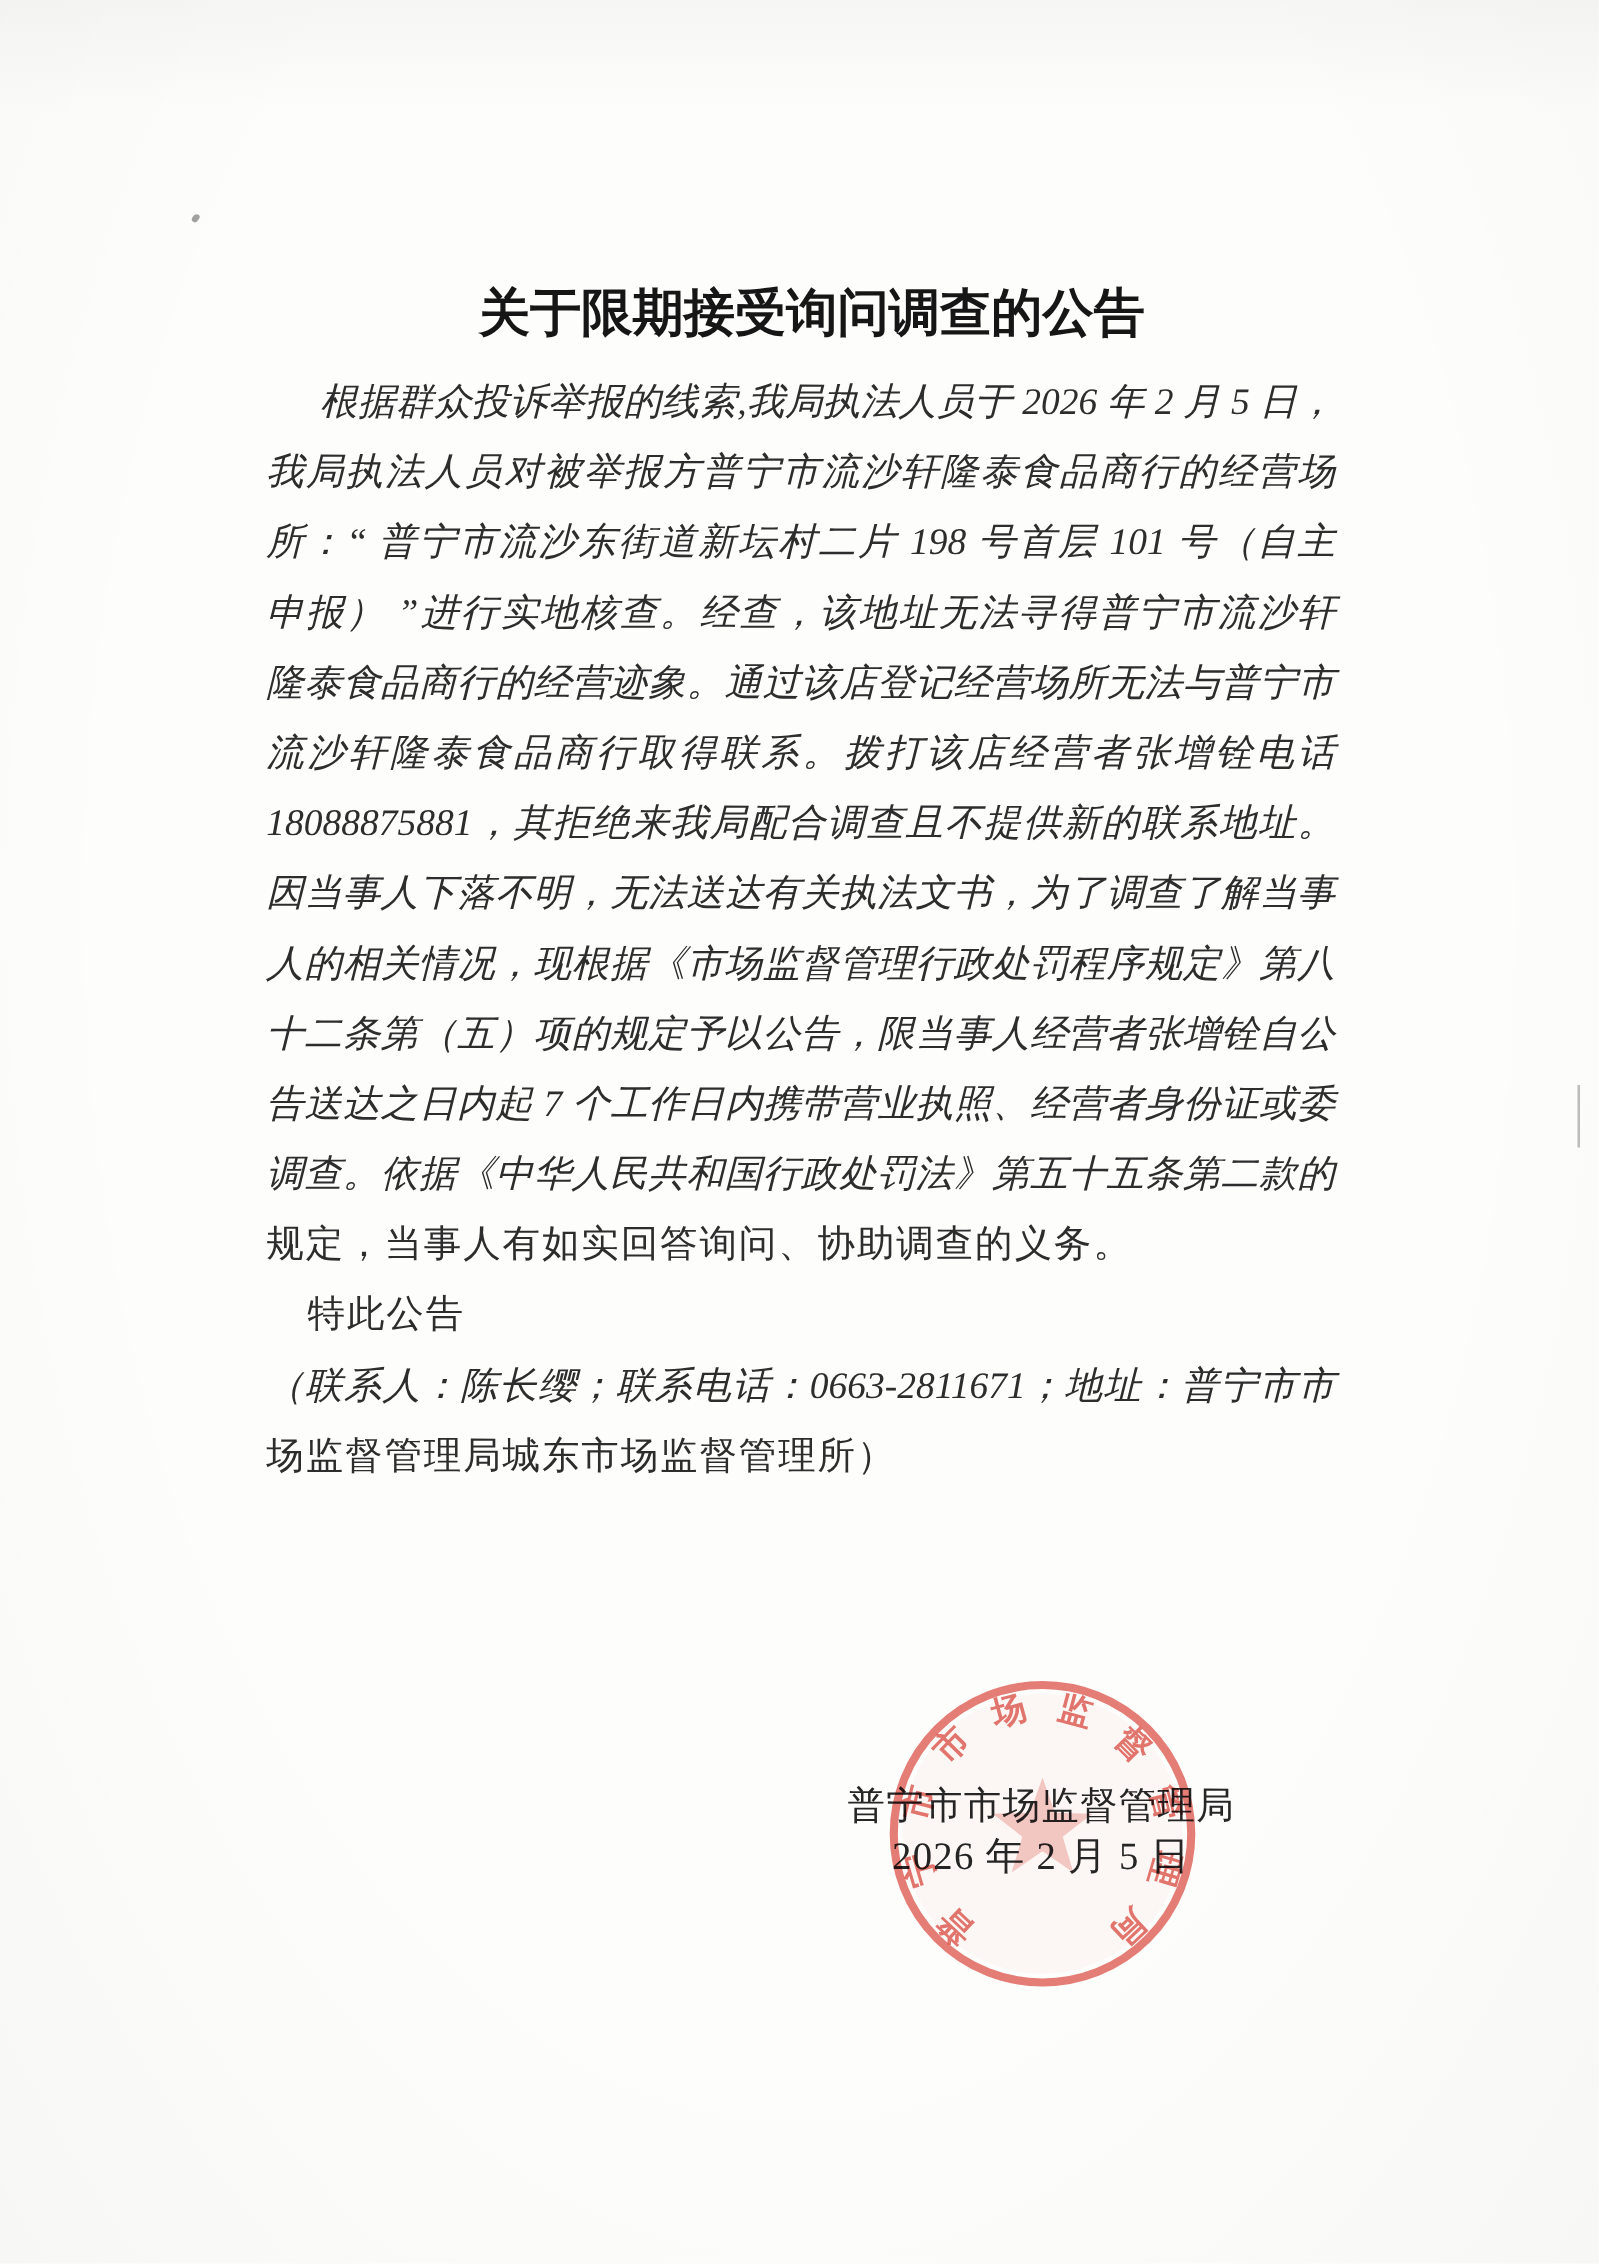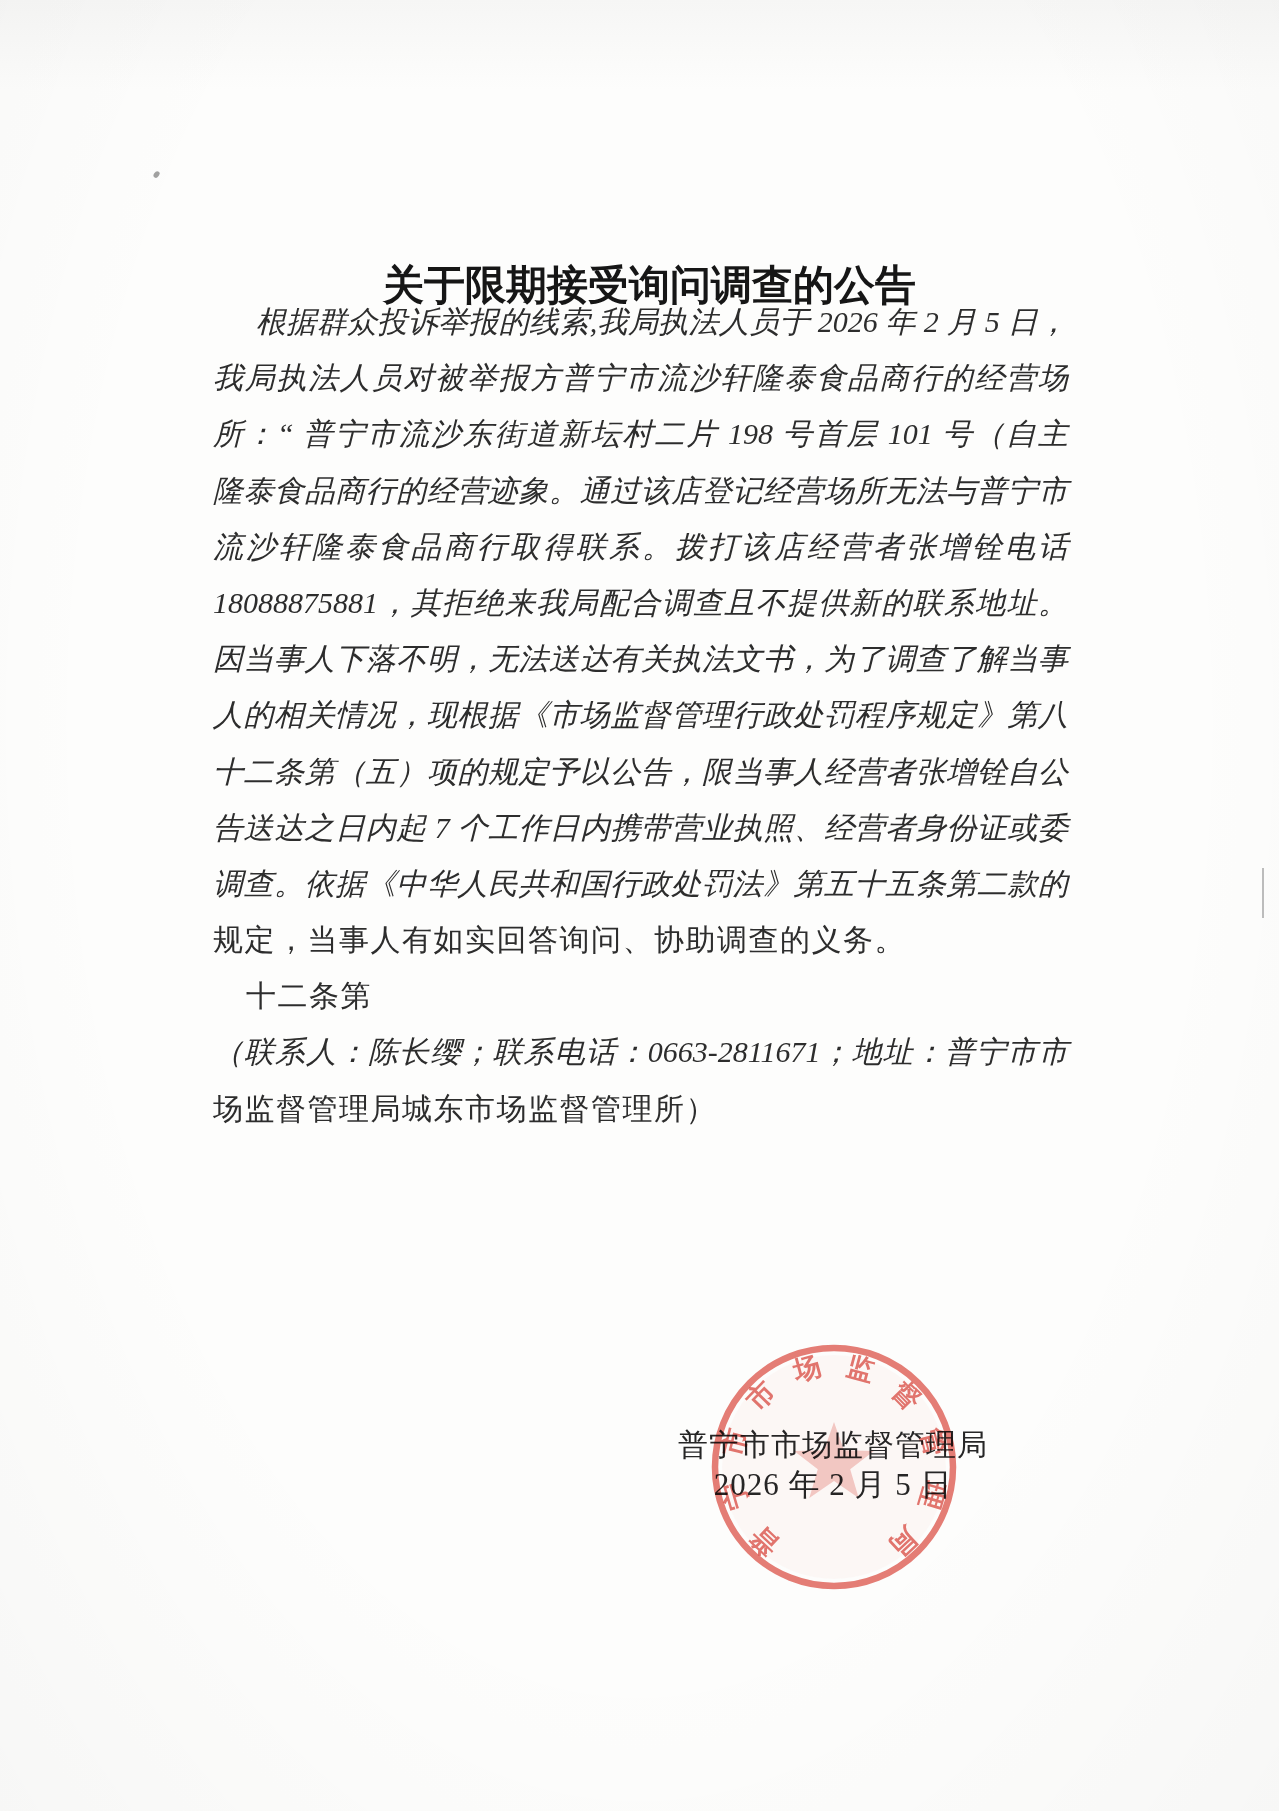--- a/index.html
+++ b/index.html
@@ -13,27 +13,26 @@
   .page {
     position: absolute; inset: 0;
     background:
       radial-gradient(ellipse at 50% 40%, rgba(255,255,255,0) 60%, rgba(0,0,0,0.025) 100%),
       linear-gradient(180deg, #f6f6f5 0px, #fdfdfc 90px, #fdfdfc 100%);
   }
   .doc-title {
     position: absolute;
     left: 20px; right: 0; top: 226px;
     text-align: center;
-    font-family: Liberation Mono, monospace;
+    font-family: Liberation Sans, sans-serif;
     font-weight: 700;
     font-size: 41px;
     line-height: 48px;
     color: #161616;
     letter-spacing: 0px;
-    margin-top: 38px;
   }
   .body-block {
     position: absolute;
     left: 213px; top: 294px;
     width: 855px;
     font-size: 30px;
     line-height: 56.2px;
     color: #2d2d2d;
   }
   .line {
@@ -101,30 +100,31 @@
 
   <div class="speck"></div>
   <div class="scan-line-artifact"></div>
 
   <div class="doc-title">关于限期接受询问调查的公告</div>
 
   <div class="body-block">
     <div class="line justify indent-lg">根据群众投诉举报的线索,我局执法人员于 2026 年 2 月 5 日，</div>
     <div class="line justify">我局执法人员对被举报方普宁市流沙轩隆泰食品商行的经营场</div>
     <div class="line justify">所：“ 普宁市流沙东街道新坛村二片 198 号首层 101 号（自主</div>
+    <div class="line justify">申报） ”进行实地核查。经查，该地址无法寻得普宁市流沙轩</div>
     <div class="line justify">隆泰食品商行的经营迹象。通过该店登记经营场所无法与普宁市</div>
     <div class="line justify">流沙轩隆泰食品商行取得联系。拨打该店经营者张增铨电话</div>
     <div class="line justify">18088875881，其拒绝来我局配合调查且不提供新的联系地址。</div>
     <div class="line justify">因当事人下落不明，无法送达有关执法文书，为了调查了解当事</div>
     <div class="line justify">人的相关情况，现根据《市场监督管理行政处罚程序规定》第八</div>
     <div class="line justify">十二条第（五）项的规定予以公告，限当事人经营者张增铨自公</div>
     <div class="line justify">告送达之日内起 7 个工作日内携带营业执照、经营者身份证或委</div>
     <div class="line justify">调查。依据《中华人民共和国行政处罚法》第五十五条第二款的</div>
     <div class="line">规定，当事人有如实回答询问、协助调查的义务。</div>
-    <div class="line indent-sm">十二条第</div>
+    <div class="line indent-sm">特此公告</div>
     <div class="line justify">（联系人：陈长缨；联系电话：0663-2811671；地址：普宁市市</div>
     <div class="line">场监督管理局城东市场监督管理所）</div>
   </div>
 
   <div class="sign-block">
     <div class="sign-agency">普宁市市场监督管理局</div>
     <div class="sign-date">2026 年 2 月 5 日</div>
   </div>
 
   <svg class="seal" viewBox="0 0 270 270" xmlns="http://www.w3.org/2000/svg">

